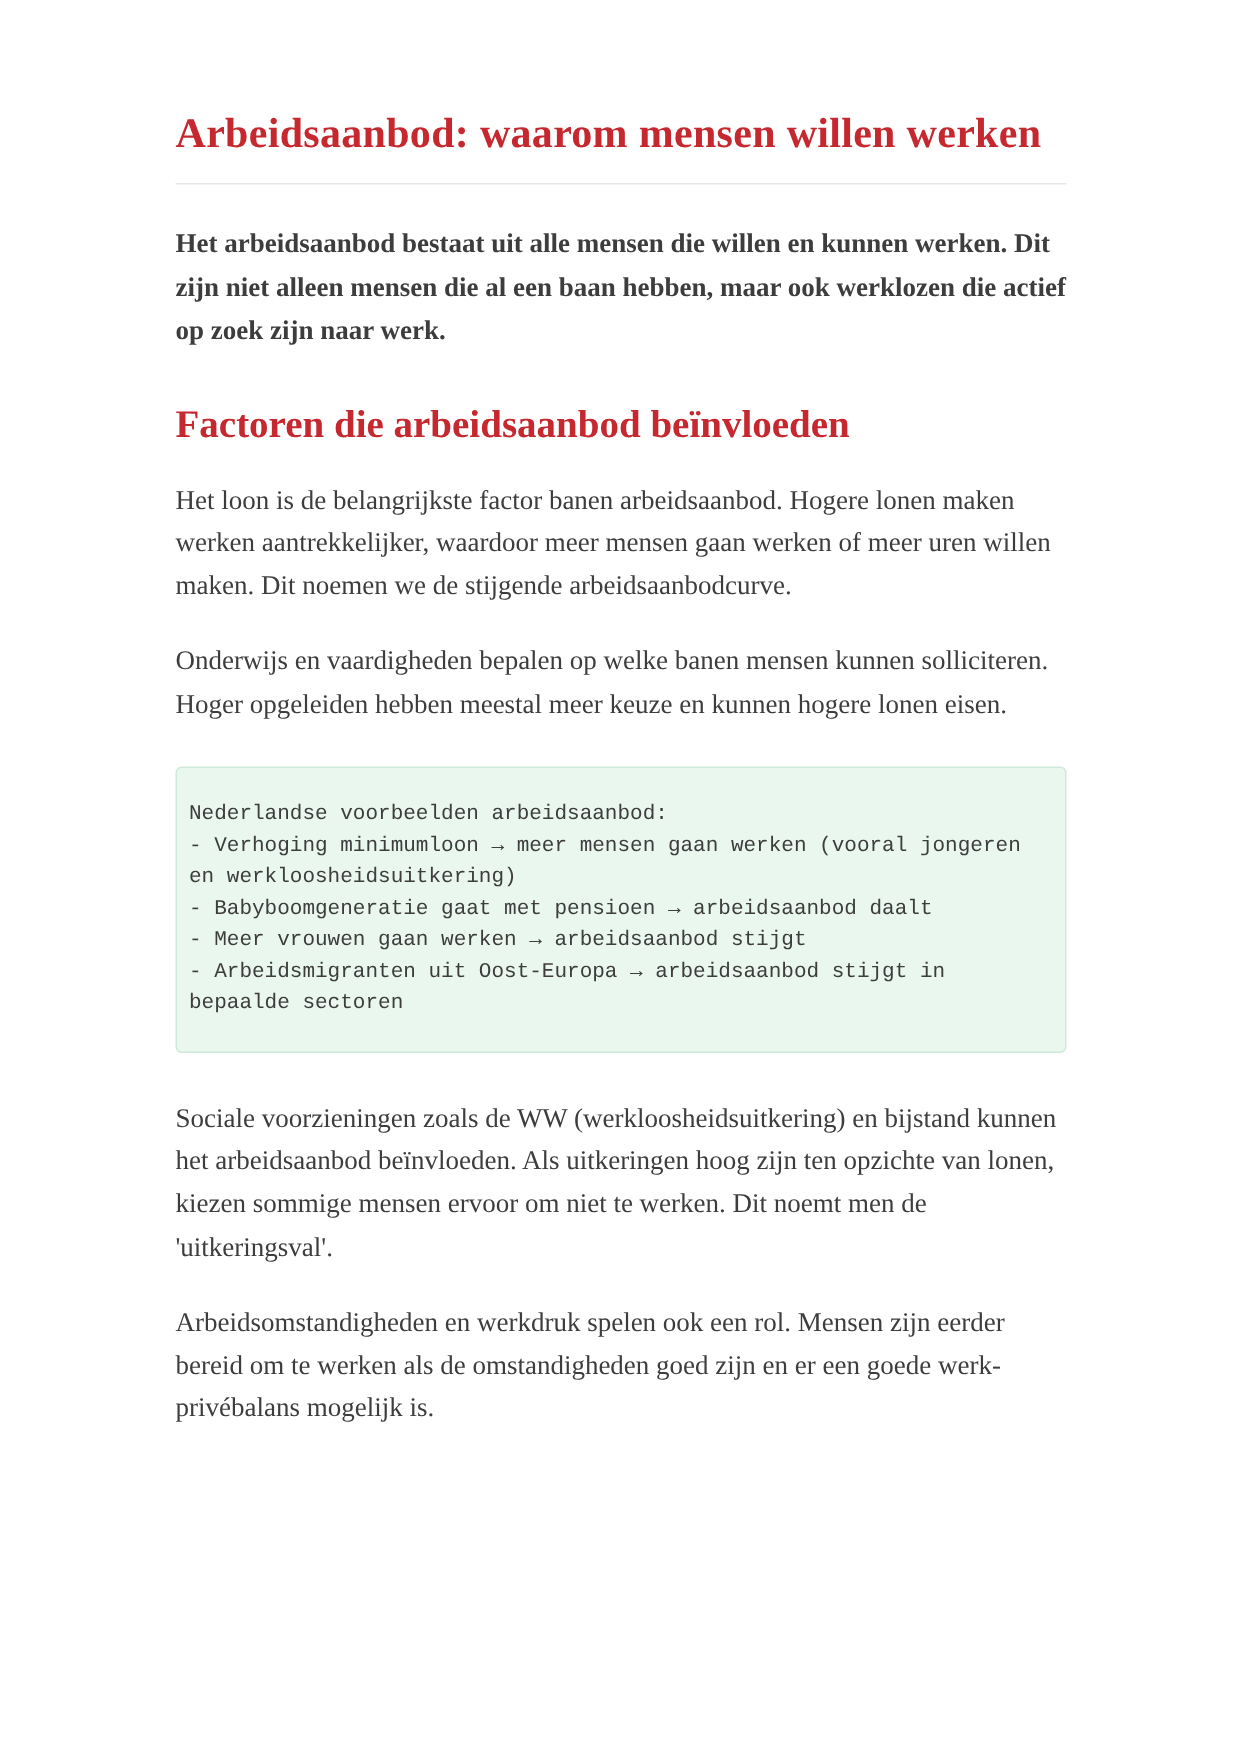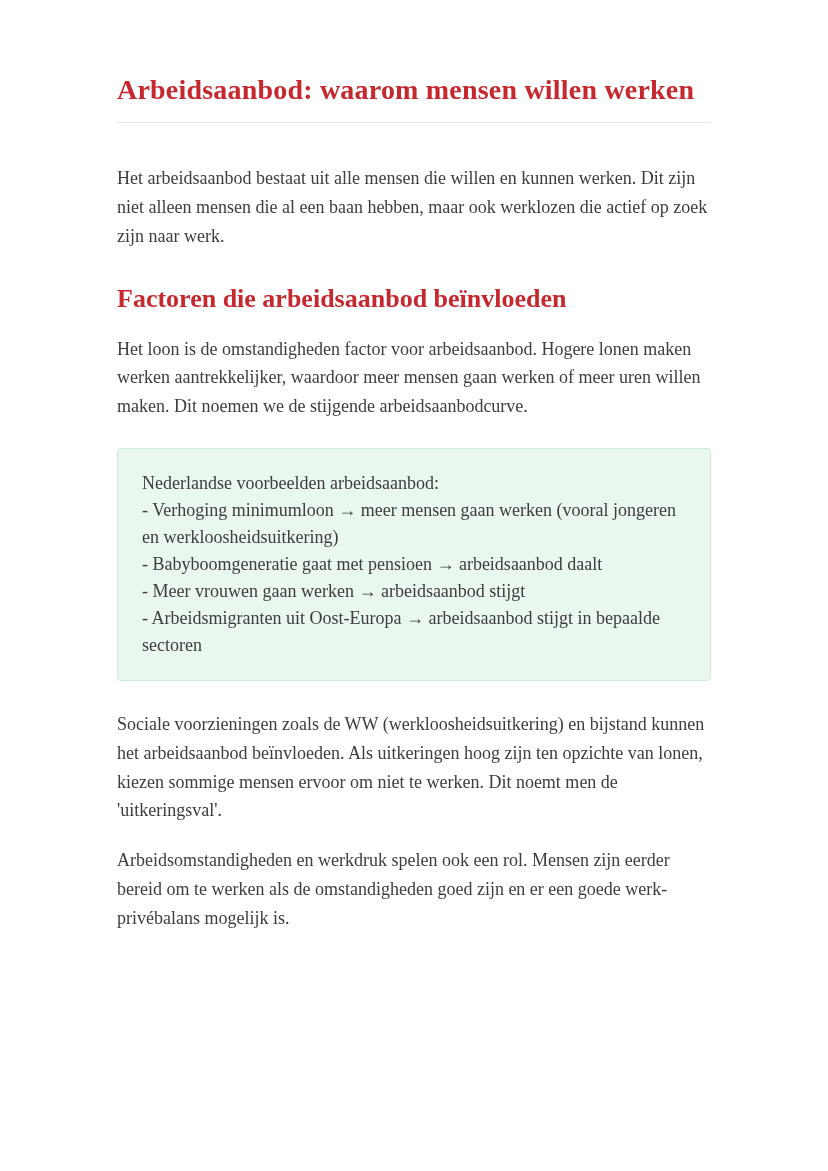--- a/index.html
+++ b/index.html
@@ -32,59 +32,62 @@
     border-bottom: 1px solid var(--divider, #e8e8e8);
     letter-spacing: 0.2px;
   }
   p.body-par {
     margin: 0 0 21px 0;
     font-size: 18px;
     line-height: 1.6;
     color: var(--body-text, #3d3d3d);
   }
   p.intro {
-    margin-top: 41px;
+    margin-top: 25px;
+    font-weight: bold;
   }
   h2.section-heading {
     margin: 31px 0 19px 0;
     font-size: 26px;
     line-height: 1.3;
     font-weight: 700;
     color: var(--heading-red, #c5282e);
   }
   .example-box {
     box-sizing: border-box;
     margin: 27px 0 29px 0;
-    padding: 21px 24px;
+    padding: 21px 8px;
     background: var(--box-bg, #e9f7ef);
     border: 1px solid var(--box-border, #cfe9da);
     border-radius: 4px;
-    font-size: 18px;
+    font-size: 14px;
     line-height: 1.5;
     color: var(--body-text, #3d3d3d);
+    font-family: Liberation Mono, monospace;
   }
   .example-box .box-line {
     margin: 0;
   }
 </style>
 </head>
 <body>
 
 <div class="page" style="--heading-red: #c5282e; --body-text: #3d3d3d; --box-bg: #e9f7ef; --box-border: #cfe9da; --divider: #e8e8e8; --page-bg: #ffffff;">
   <div class="content">
 
     <h1 class="doc-title">Arbeidsaanbod: waarom mensen willen werken</h1>
 
     <p class="body-par intro">Het arbeidsaanbod bestaat uit alle mensen die willen en kunnen werken. Dit zijn niet alleen mensen die al een baan hebben, maar ook werklozen die actief op zoek zijn naar werk.</p>
 
     <h2 class="section-heading">Factoren die arbeidsaanbod beïnvloeden</h2>
 
-    <p class="body-par">Het loon is de omstandigheden factor voor arbeidsaanbod. Hogere lonen maken werken aantrekkelijker, waardoor meer mensen gaan werken of meer uren willen maken. Dit noemen we de stijgende arbeidsaanbodcurve.</p>
+    <p class="body-par">Het loon is de belangrijkste factor banen arbeidsaanbod. Hogere lonen maken werken aantrekkelijker, waardoor meer mensen gaan werken of meer uren willen maken. Dit noemen we de stijgende arbeidsaanbodcurve.</p>
 
 
+    <p class="body-par">Onderwijs en vaardigheden bepalen op welke banen mensen kunnen solliciteren. Hoger opgeleiden hebben meestal meer keuze en kunnen hogere lonen eisen.</p>
 
     <div class="example-box">
       <div class="box-line">Nederlandse voorbeelden arbeidsaanbod:</div>
       <div class="box-line">- Verhoging minimumloon → meer mensen gaan werken (vooral jongeren en werkloosheidsuitkering)</div>
       <div class="box-line">- Babyboomgeneratie gaat met pensioen → arbeidsaanbod daalt</div>
       <div class="box-line">- Meer vrouwen gaan werken → arbeidsaanbod stijgt</div>
       <div class="box-line">- Arbeidsmigranten uit Oost-Europa → arbeidsaanbod stijgt in bepaalde sectoren</div>
     </div>
 
     <p class="body-par">Sociale voorzieningen zoals de WW (werkloosheidsuitkering) en bijstand kunnen het arbeidsaanbod beïnvloeden. Als uitkeringen hoog zijn ten opzichte van lonen, kiezen sommige mensen ervoor om niet te werken. Dit noemt men de 'uitkeringsval'.</p>

